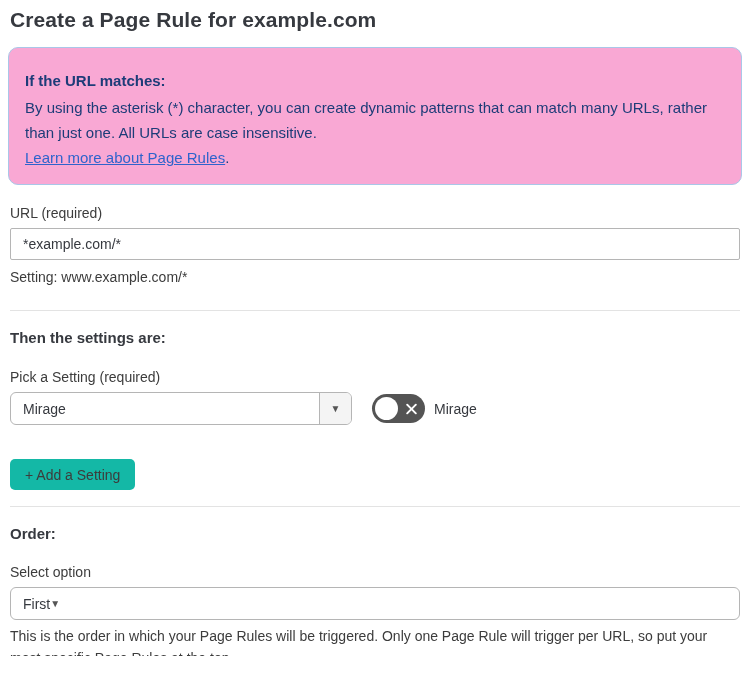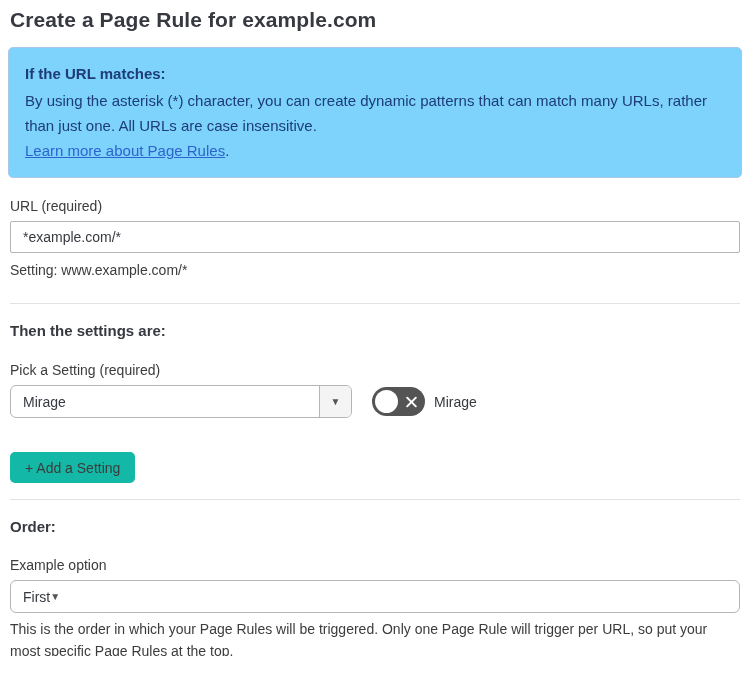--- a/index.html
+++ b/index.html
@@ -17,24 +17,24 @@
   }
   .page-title {
     font-size: 21px;
     font-weight: 700;
     color: #36393f;
     letter-spacing: 0.1px;
     margin-bottom: 15px;
   }
   
   .info-box {
-    background: #7dd3fc;
+    background: #f9a8d4;
     border: 1px solid #a9c7e8;
-    border-radius: 5px;
-    padding: 13px 16px 14px 16px;
+    border-radius: 10px;
+    padding: 20px 16px 14px 16px;
     color: #1d3c78;
     font-size: 15px;
     line-height: 25px;
     margin-left: -2px;
     margin-right: -2px;
   }
   .info-box .info-heading {
     font-weight: 700;
     margin-bottom: 2px;
   }
@@ -231,21 +231,21 @@
     </div>
     <span class="toggle-label">Mirage</span>
   </div>
 
   <button class="btn btn-gray add-setting-btn">+ Add a Setting</button>
 
   <hr class="divider" style="margin-top:16px;">
 
   <div class="section-heading">Order:</div>
 
-  <div class="field-label" style="margin-top:22px;">Example option</div>
+  <div class="field-label" style="margin-top:22px;">Select option</div>
 
   <div class="select-full">
     <span>First</span>
     <span class="caret">▼</span>
   </div>
 
   <div class="helper-text" style="margin-top:5px; max-width:720px;">This is the order in which your Page Rules will be triggered. Only one Page Rule will trigger per URL, so put your most specific Page Rules at the top.</div>
 
   <hr class="divider" style="margin-top:13px;">
 

